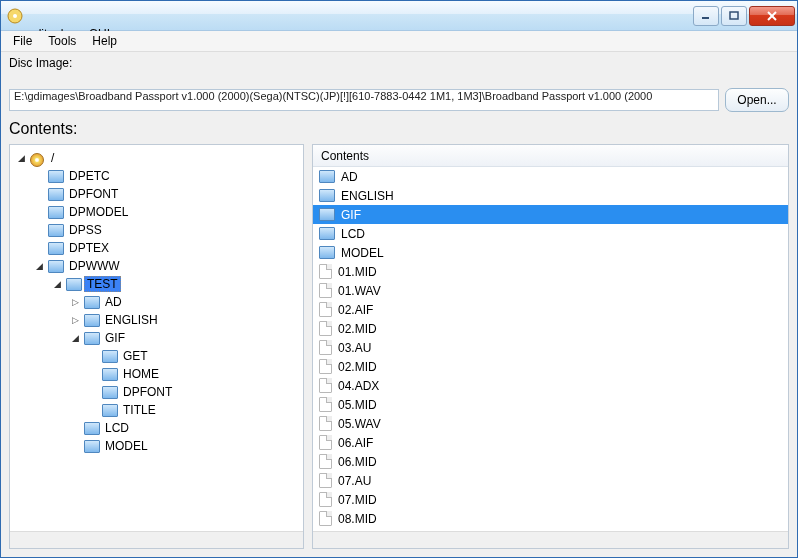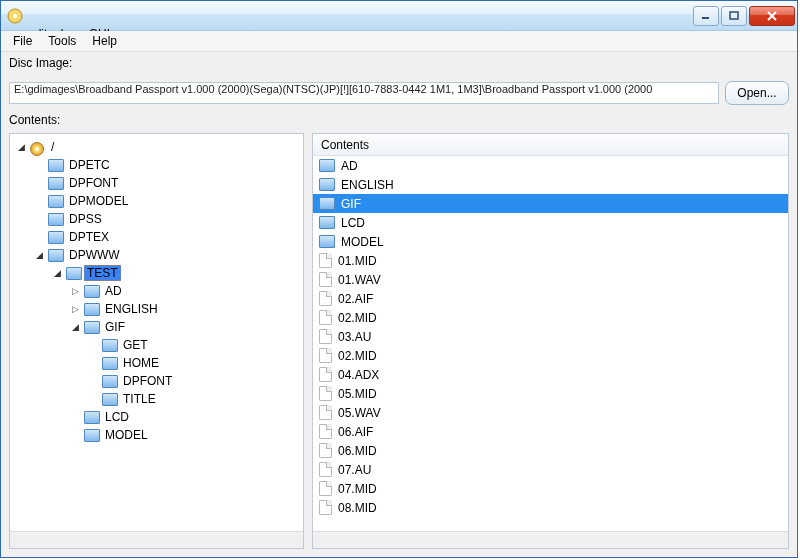--- a/index.html
+++ b/index.html
@@ -9,24 +9,24 @@
   .titlebar .app-icon { width: 16px; height: 16px; margin-right: 5px; }
   .titlebar .title { flex: 1; font-size: 12px; color: #000; margin-top: 36px; }
   .wbtns { display: flex; gap: 0; }
   .wbtn { width: 30px; height: 20px; border: 1px solid #8aa9c7; background: linear-gradient(to bottom,#f3f8fd,#d5e7f7); border-radius: 3px; margin-left: 2px; display:flex; align-items:center; justify-content:center; font-size:10px; color:#304e73;}
   .wbtn.min { width:26px;}
   .wbtn.max { width:26px;}
   .wbtn.close { width: 46px; background: linear-gradient(to bottom,#f39b8c,#e26b54 45%,#d63a1c 46%,#c83216); border-color:#a03020; color:#fff; font-weight:bold;}
   .menubar { height: 21px; background: #f5f5f5; border-bottom: 1px solid #ddd; display:flex; align-items:center; padding: 0 4px; font-size:12px; }
   .menubar span { padding: 2px 8px; cursor:default; }
   .toolbar-area { padding: 4px 8px 2px 8px; font-size: 12px; }
-  .disc-row { display:flex; align-items:center; gap:6px; margin: 11px 0 6px 0;}
+  .disc-row { display:flex; align-items:center; gap:6px; margin: 18px 0 6px 0;}
   .disc-input { flex:1; height:22px; border:1px solid #b7c8d8; background:#fff; font-size:11px; padding: 0 4px; color:#222; white-space:nowrap; overflow:hidden; }
   .open-btn { height:24px; width:64px; border:1px solid #9db8ce; background:linear-gradient(to bottom,#fdfefe,#e6eef6); border-radius:7px; font-size:12px; cursor:pointer; }
-  .contents-label { font-size:12px; padding: 0 25px 2px 8px; }
+  .contents-label { font-size:16px; padding: 0 25px 2px 8px; }
   .body-area { flex:1; display:flex; gap:8px; padding: 4px 8px 8px 8px; min-height:0; }
   .panel { border:1px solid #bfcad6; background:#fff; position:relative; }
   .tree-panel { width: 295px; display:flex; flex-direction:column; }
   .list-panel { flex:1; display:flex; flex-direction:column; }
   .tree-scroll { flex:1; overflow:auto; padding: 4px 2px; font-size:12px; }
   .list-header { height:22px; border-bottom:1px solid #dbe2ea; background:linear-gradient(to bottom,#fdfdfe,#eef2f7); display:flex; align-items:center; padding-left:8px; font-size:12px; }
   .list-scroll { flex:1; overflow-y:scroll; font-size:12px; }
   .list-row { height:19px; display:flex; align-items:center; padding-left:6px; gap:4px; white-space:nowrap;}
   .list-row.selected { background:#2a8ef0; color:#fff; }
   .folder-icon { width:16px; height:13px; display:inline-block; background:linear-gradient(to bottom,#fdf0b8,#f3cf5c); border:1px solid #c9a434; border-radius:1px; position:relative; margin-right:2px; }

